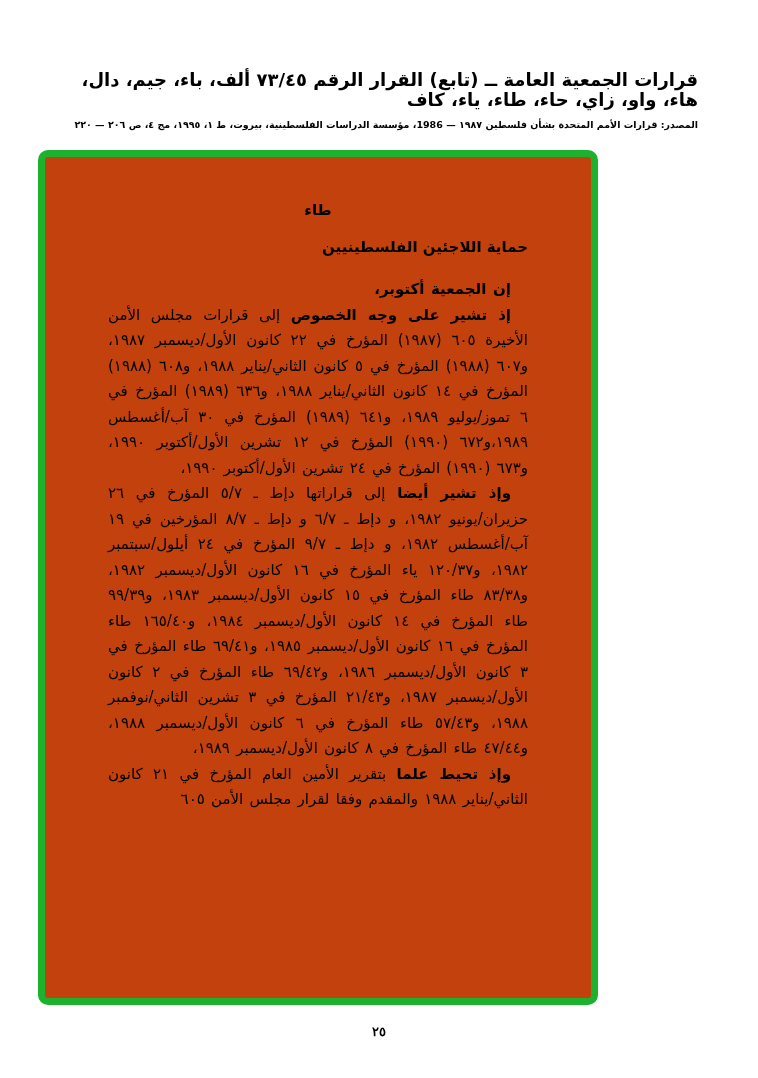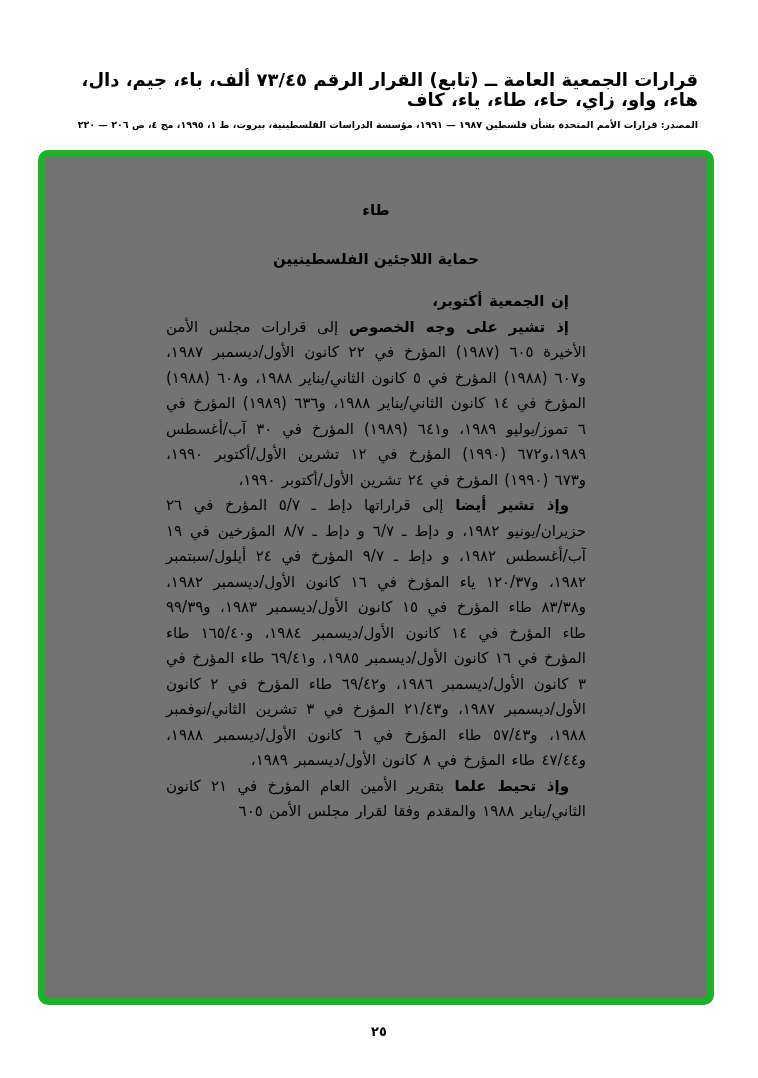--- a/index.html
+++ b/index.html
@@ -25,71 +25,71 @@
   }
   .header-source {
     font-size: 9.5px;
     font-weight: 700;
     margin-top: 8px;
     line-height: 13px;
   }
   .green-box {
     position: absolute;
     left: 38px; top: 150px;
-    width: 676px; height: 855px;
+    width: 560px; height: 855px;
     box-sizing: border-box;
     border: 7px solid #1cb22e;
     border-radius: 10px;
-    background: #737373;
+    background: #c2410c;
   }
   .content {
     width: 420px;
     margin: 0 auto;
     padding-top: 44px;
     direction: rtl;
   }
   .section-letter {
     margin: 0;
     text-align: center;
     font-size: 15px;
     font-weight: 700;
   }
   .section-title {
-    margin: 31px 0 0 0;
-    text-align: center;
+    margin: 19px 0 0 0;
     font-size: 15px;
     font-weight: 700;
   }
   .para {
     margin: 0;
     font-size: 15px;
     line-height: 25.5px;
     text-align: justify;
     text-indent: 17px;
     word-spacing: 1.5px;
   }
   .para.first { margin-top: 21px; }
   .lead { font-weight: 700; }
   .page-number {
     position: absolute;
     top: 1024px; left: 0;
     width: 758px;
     text-align: center;
     font-size: 13px;
     font-weight: 700;
+    font-family: Liberation Serif, serif;
   }
 </style>
 </head>
 <body>
 
 <div class="page">
 
   <header class="doc-header">
     <div class="header-title">قرارات الجمعية العامة ــ (تابع) القرار الرقم ٧٣/٤٥ ألف، باء، جيم، دال، هاء، واو، زاي، حاء، طاء، ياء، كاف</div>
-    <div class="header-source">المصدر: قرارات الأمم المتحدة بشأن فلسطين ١٩٨٧ — ١٩٩١، مؤسسة الدراسات الفلسطينية، بيروت، ط ١، ١٩٩٥، مج ٤، ص ٢٠٦ — ٢٢٠</div>
+    <div class="header-source">المصدر: قرارات الأمم المتحدة بشأن فلسطين ١٩٨٧ — 1986، مؤسسة الدراسات الفلسطينية، بيروت، ط ١، ١٩٩٥، مج ٤، ص ٢٠٦ — ٢٢٠</div>
   </header>
 
   <div class="green-box">
     <div class="content">
 
       <h2 class="section-letter">طاء</h2>
 
       <h3 class="section-title">حماية اللاجئين الفلسطينيين</h3>
 
       <p class="para first"><span class="lead">إن الجمعية أكتوبر،</span><span></span></p>

